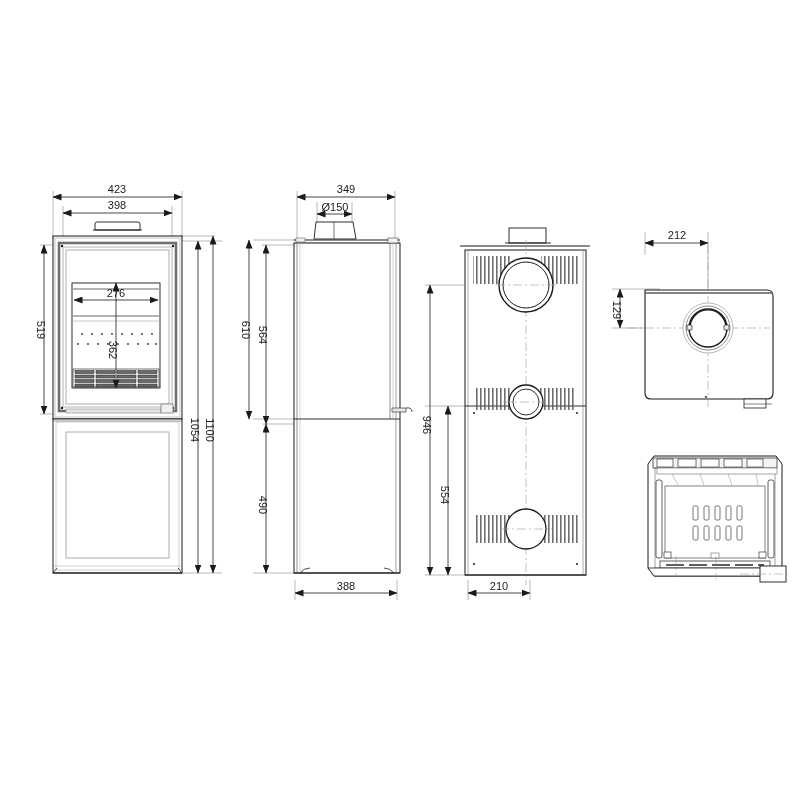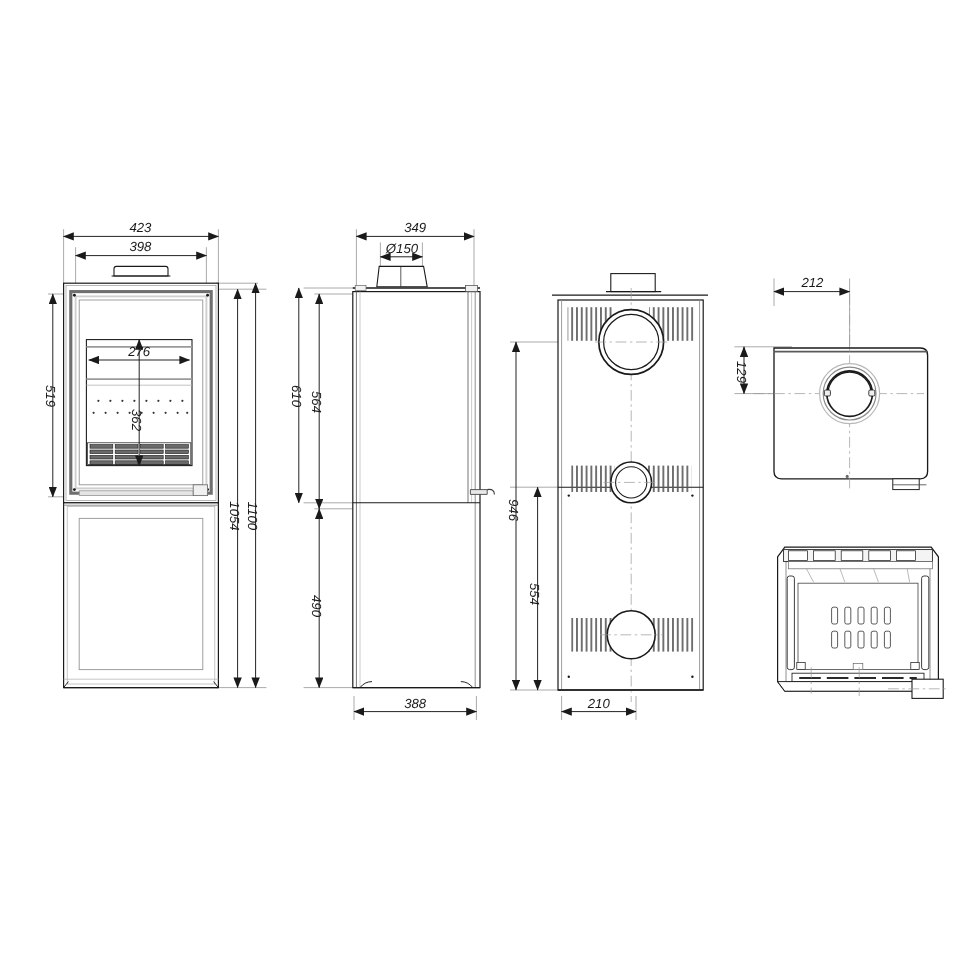--- a/index.html
+++ b/index.html
@@ -1,18 +1,18 @@
 <!DOCTYPE html>
 <html><head>
 <meta charset="utf-8">
 <style>
   html,body{margin:0;padding:0;background:#ffffff;}
   body{width:800px;height:800px;overflow:hidden;
        font-family:"Liberation Sans","DejaVu Sans",sans-serif;}
-  #sheet{position:relative;width:752px;height:800px;background:#fff;font-style:italic;}
+  #sheet{position:relative;width:752px;height:800px;background:#fff;}
   svg{display:block;}
   .dimtxt{font-family:"Liberation Sans","DejaVu Sans",sans-serif;
           font-size:11px;fill:#1a1a1a;}
   .dimtxt.vert{writing-mode:vertical-rl;}
 </style>
 </head>
 <body>
 
 <div id="sheet">
 <svg width="800" height="800" viewBox="0 0 800 800">

